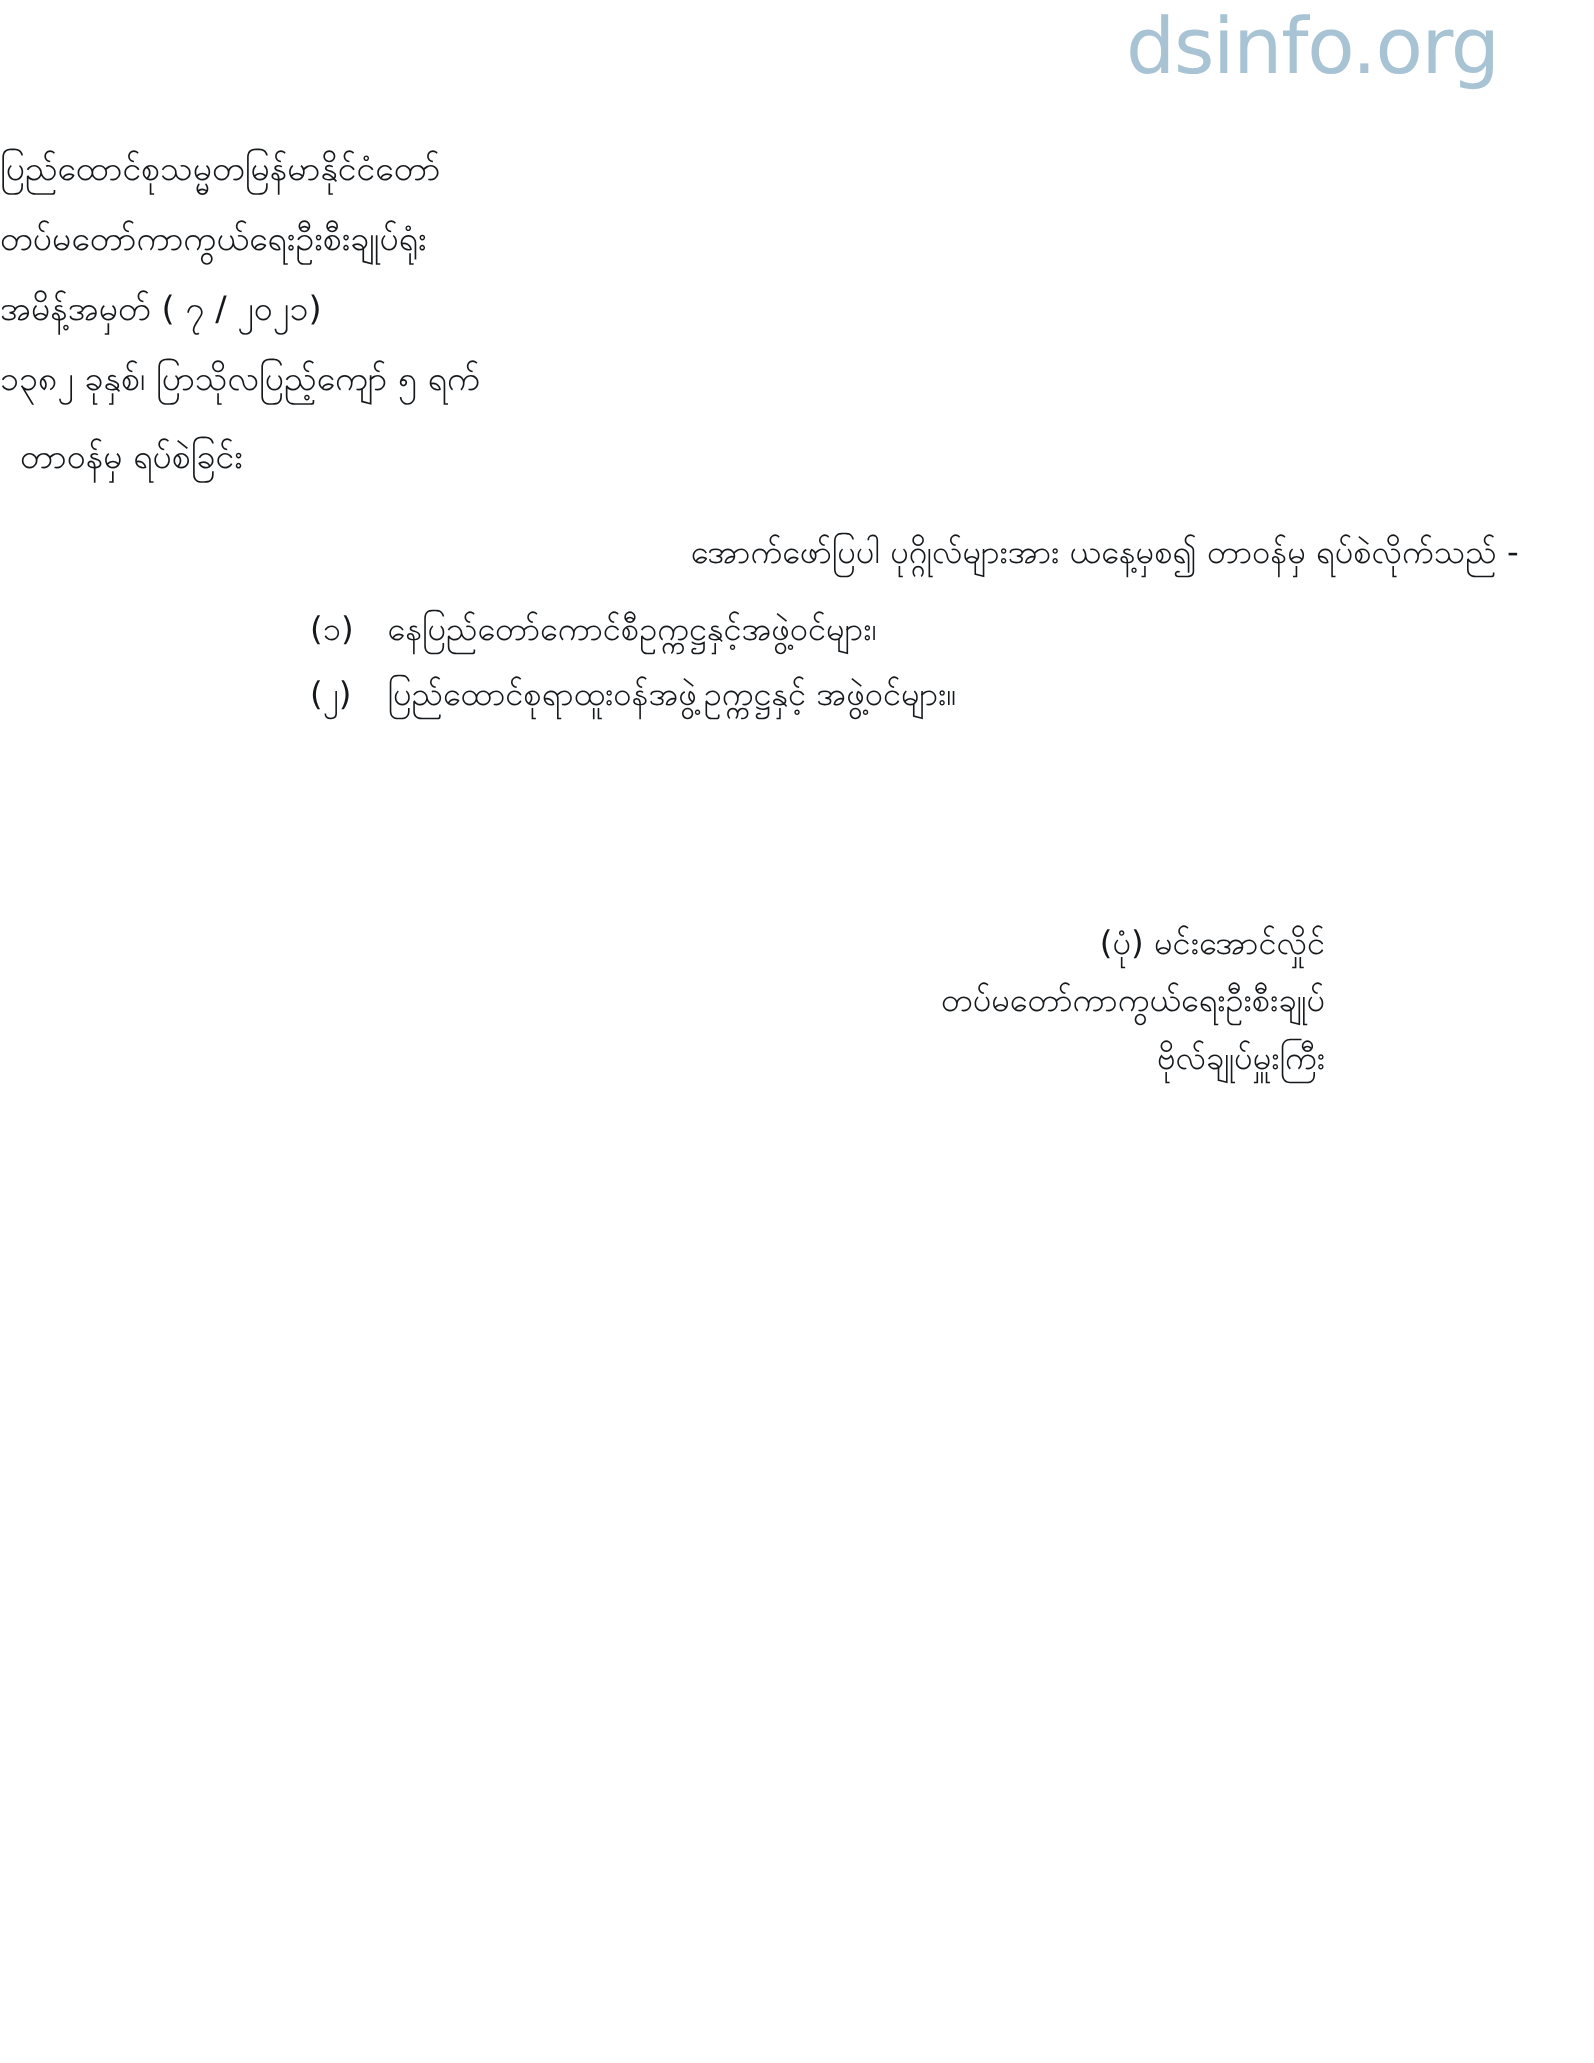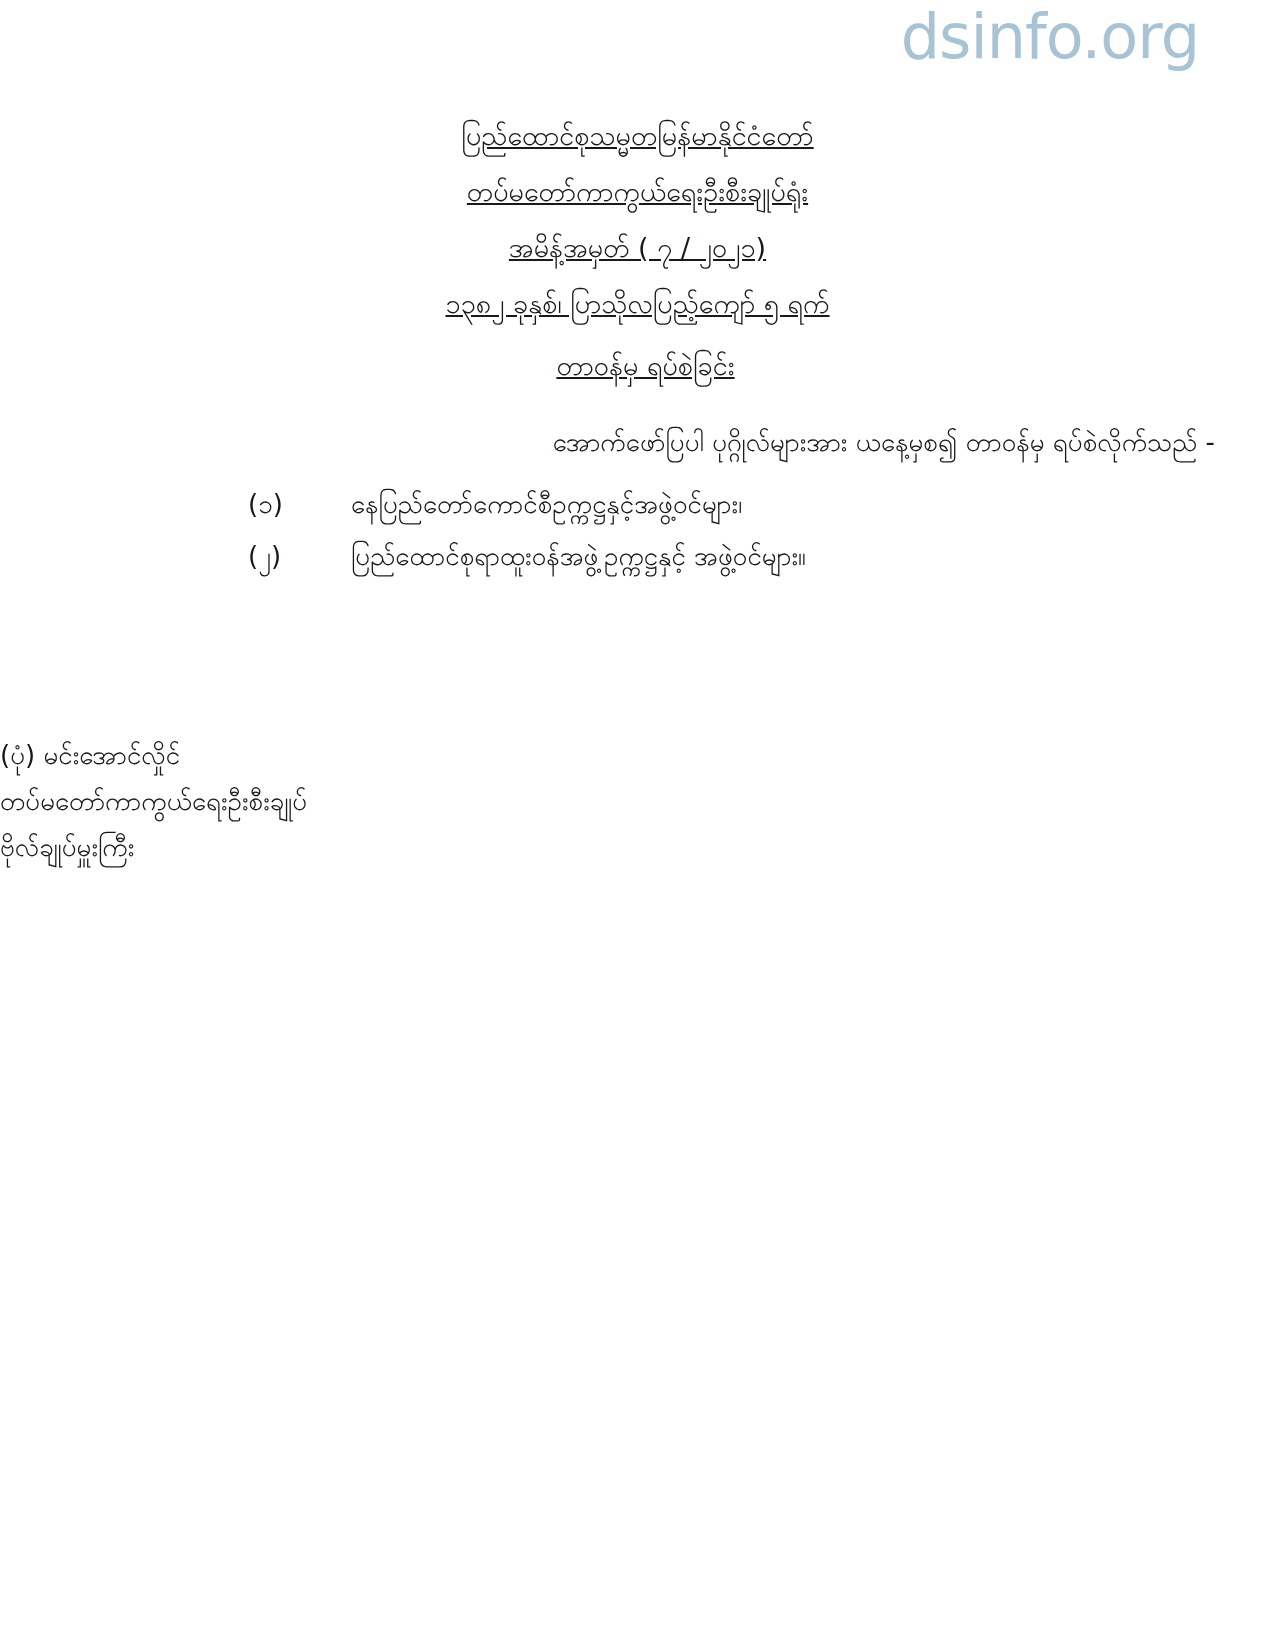--- a/index.html
+++ b/index.html
@@ -41,22 +41,20 @@
   .doc {
     position: absolute;
     left: 0;
     top: 0;
     width: 1275px;
     padding: 0;
   }
 
   .header-block {
     margin-top: 108px;
-    text-align: center;
-    text-decoration: underline;
   }
 
   .header-line {
     font-size: 27px;
     line-height: 56px;
     color: #16191c;
     white-space: nowrap;
   }
 
   .header-line.subject {
@@ -88,27 +86,26 @@
     color: #16191c;
   }
 
   .item-num {
     width: 62px;
     flex: 0 0 62px;
   }
 
   .item-text {
     flex: 1 1 auto;
-    margin-left: 41px;
   }
 
   .signature {
     margin-top: 150px;
     padding-right: 215px;
-    text-align: left;
+    text-align: right;
   }
 
   .sig-line {
     font-size: 26px;
     line-height: 46px;
     color: #16191c;
     white-space: nowrap;
   }
 </style>
 </head>

